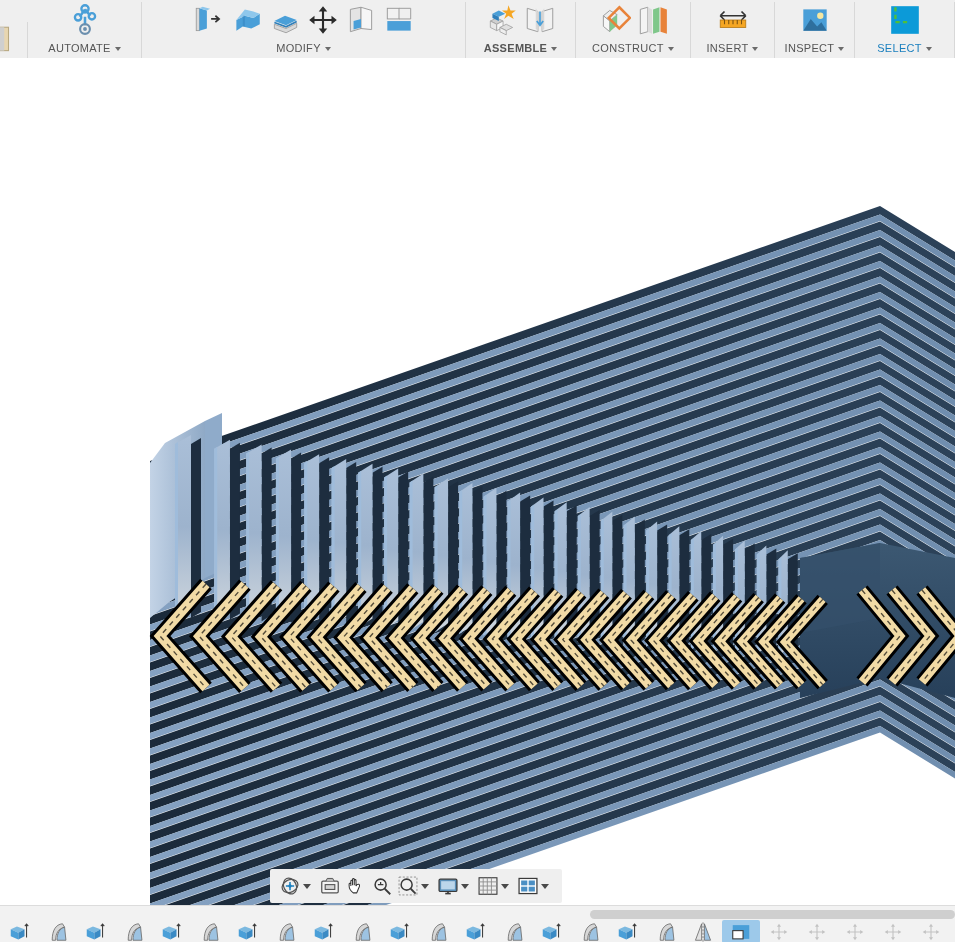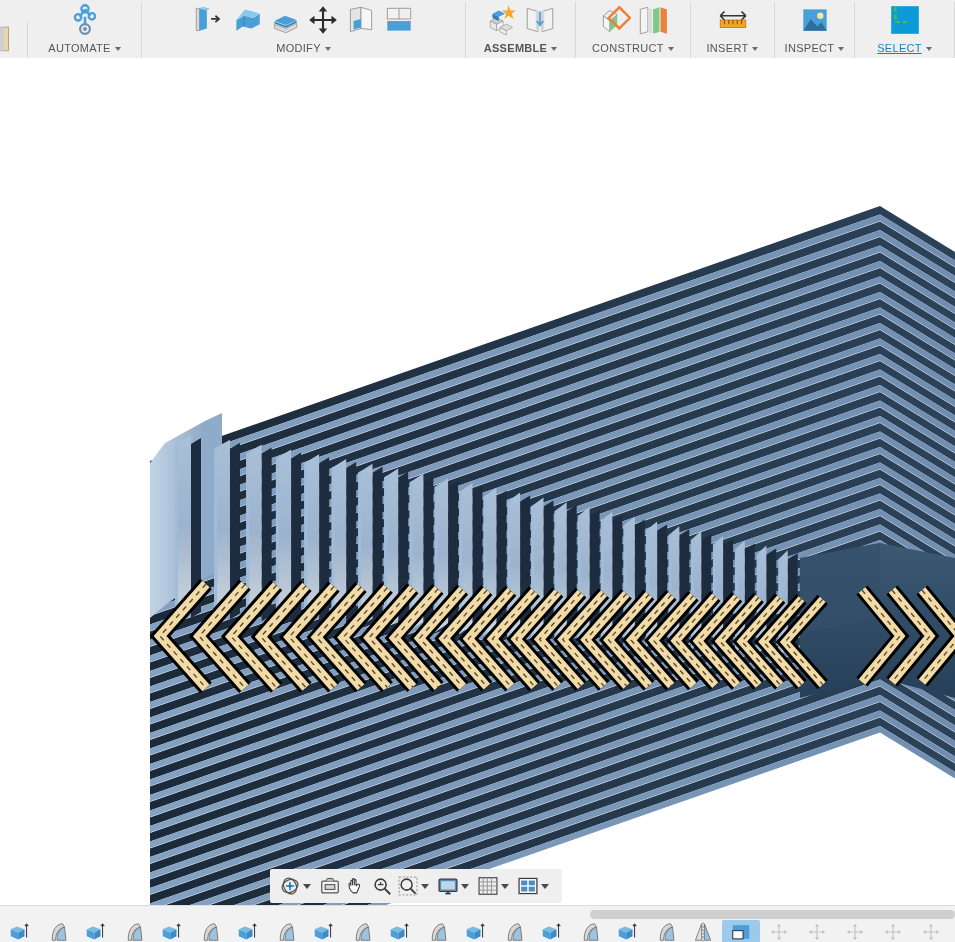--- a/index.html
+++ b/index.html
@@ -30,21 +30,21 @@
   .panel:first-child{border-left:none;}
   .panel-icons{
     display:flex;align-items:flex-start;justify-content:center;
     gap:4px;height:36px;padding:1px 6px 0 6px;box-sizing:border-box;
   }
   .panel-label{
     font-size:11px;color:#555;letter-spacing:.3px;
     line-height:20px;height:20px;white-space:nowrap;
     display:flex;align-items:center;justify-content:center;gap:3px;
   }
-  .panel-label.sel{color:#1a7fbe;text-decoration:underline;}
+  .panel-label.sel{color:#1a7fbe;}
   .caret{
     width:0;height:0;border-left:3.5px solid transparent;
     border-right:3.5px solid transparent;border-top:4px solid #6b6b6b;
     display:inline-block;margin-left:1px;position:relative;top:1px;
   }
   .tb-ico{width:34px;height:34px;display:block;}
   .tb-ico.w28{width:28px;}
 
   
   #canvas{

